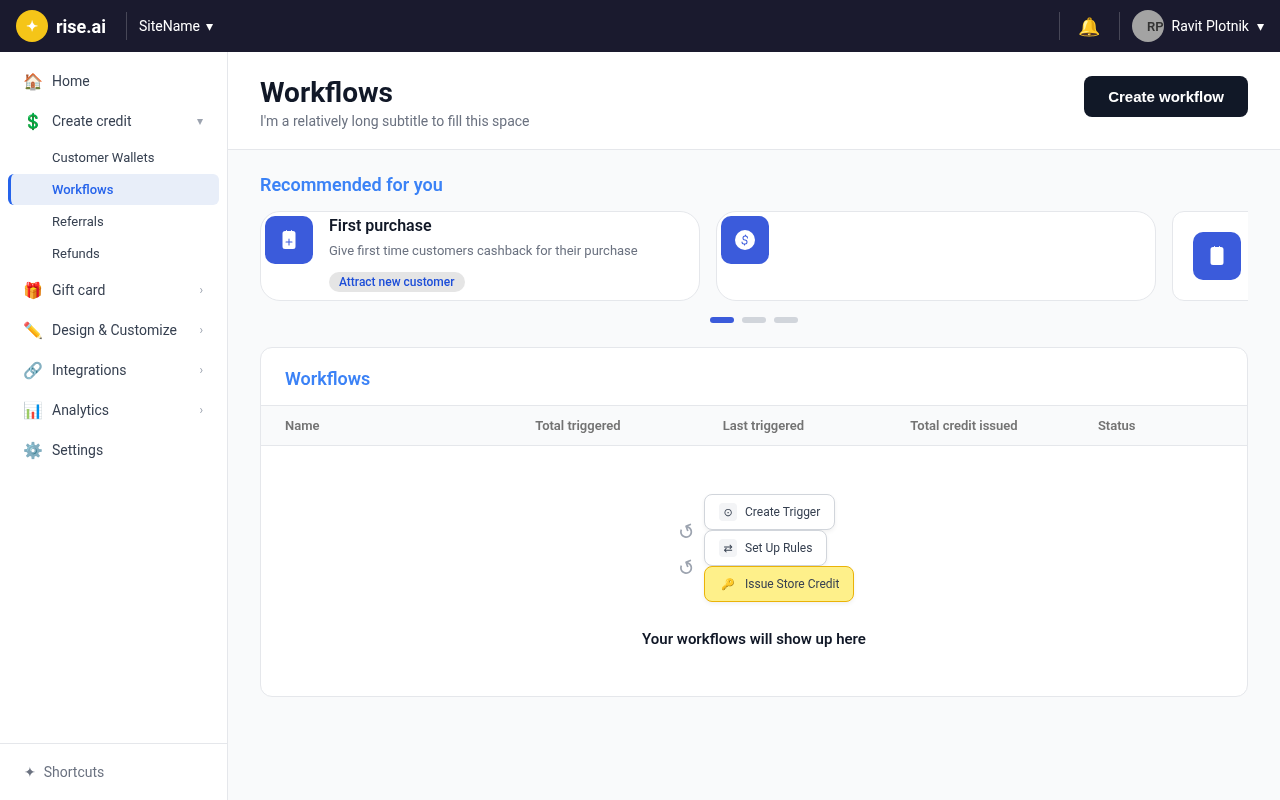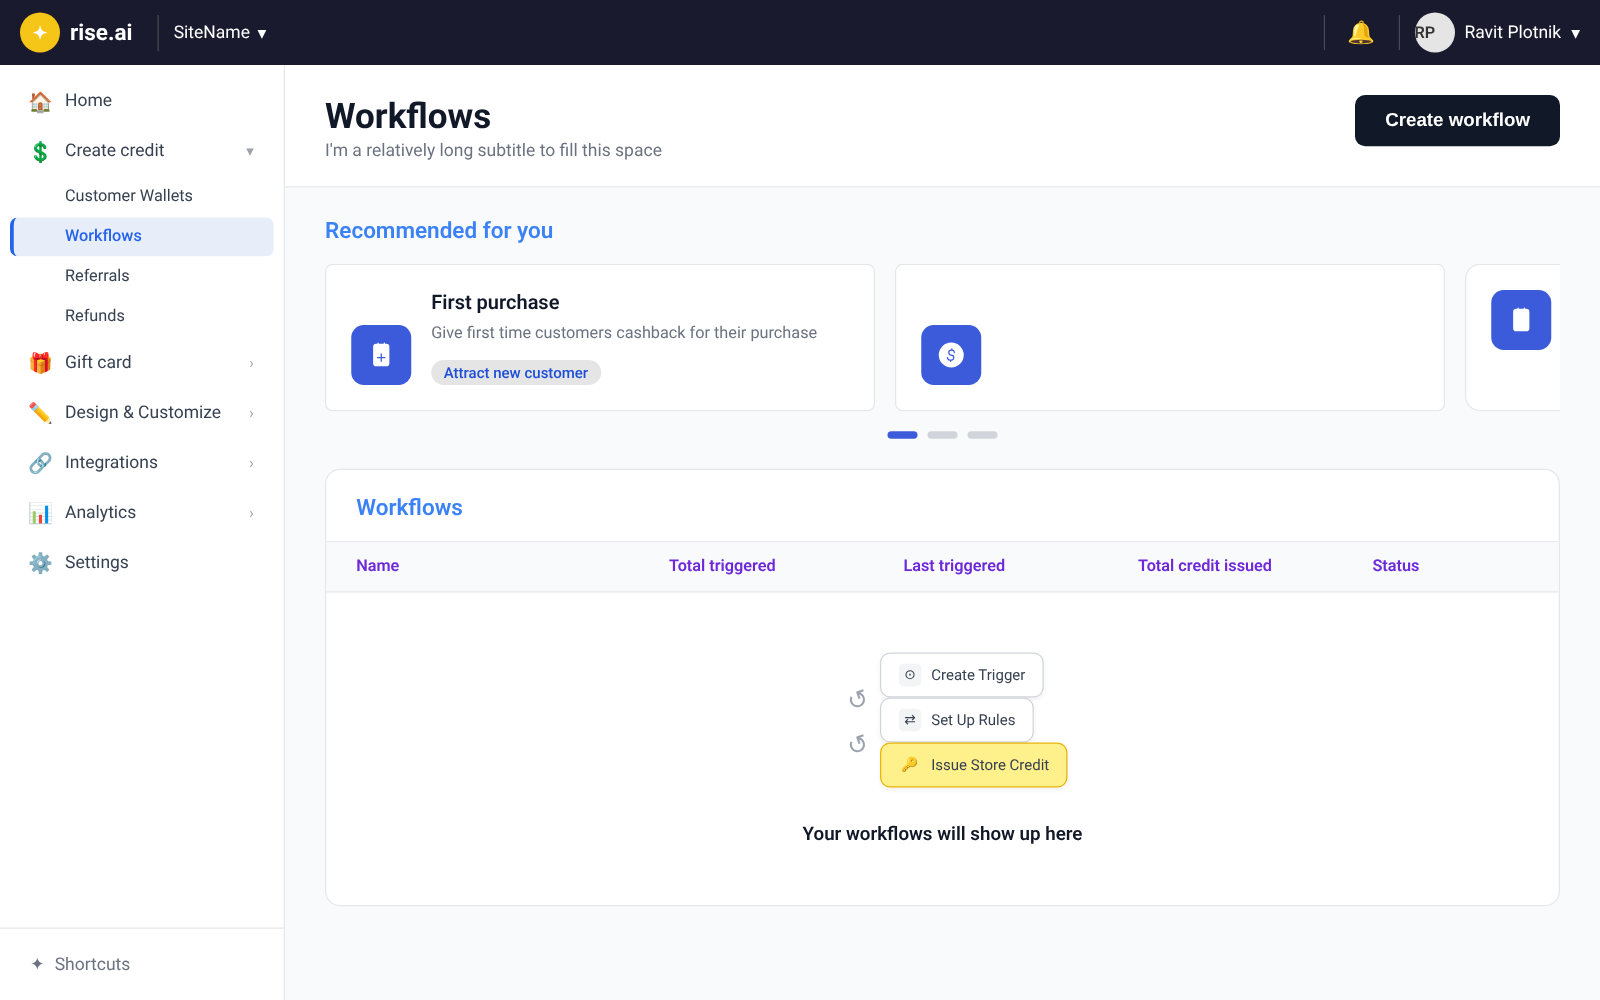--- a/index.html
+++ b/index.html
@@ -7,21 +7,21 @@
 
     
     .topbar { background: #1a1a2e; display: flex; align-items: center; height: 52px; padding: 0 16px; gap: 12px; flex-shrink: 0; }
     .logo-area { display: flex; align-items: center; gap: 8px; color: white; font-weight: 700; font-size: 18px; }
     .logo-icon { width: 32px; height: 32px; background: #f5c518; border-radius: 50%; display: flex; align-items: center; justify-content: center; font-size: 14px; }
     .site-selector { display: flex; align-items: flex-start; gap: 6px; color: white; font-size: 14px; padding: 6px 12px; border-left: 1px solid rgba(255,255,255,0.2); margin-left: 8px; cursor: pointer; }
     .topbar-spacer { flex: 1; }
     .topbar-divider { width: 1px; height: 28px; background: rgba(255,255,255,0.2); }
     .bell-btn { color: white; cursor: pointer; font-size: 18px; padding: 6px; }
     .user-area { display: flex; align-items: center; gap: 8px; color: white; cursor: pointer; font-size: 14px; }
-    .user-avatar { width: 32px; height: 32px; background: #e5e5e5; border-radius: 50%; display: flex; align-items: center; justify-content: flex-start; font-size: 13px; font-weight: 600; color: #333; }
+    .user-avatar { width: 32px; height: 32px; background: #a3a3a3; border-radius: 50%; display: flex; align-items: center; justify-content: flex-end; font-size: 13px; font-weight: 600; color: #333; }
 
     
     .layout { display: flex; flex: 1; overflow: hidden; }
 
     
     .sidebar { width: 228px; background: white; border-right: 1px solid #e5e7eb; display: flex; flex-direction: column; flex-shrink: 0; overflow-y: auto; }
     .sidebar-nav { flex: 1; padding: 8px 0; }
     .nav-item { display: flex; align-items: center; gap: 10px; padding: 10px 16px; cursor: pointer; color: #374151; font-size: 14px; border-radius: 6px; margin: 2px 8px; }
     .nav-item .nav-icon { width: 18px; height: 18px; display: flex; align-items: center; justify-content: center; font-size: 16px; color: #6b7280; }
     .nav-item .nav-label { flex: 1; }
@@ -38,42 +38,42 @@
     .page-title-area {}
     .page-title { font-size: 28px; font-weight: 700; color: #111827; }
     .page-subtitle { font-size: 14px; color: #6b7280; margin-top: 4px; }
     .create-btn { background: #111827; color: white; border: none; padding: 12px 24px; border-radius: 8px; font-size: 15px; font-weight: 600; cursor: pointer; white-space: nowrap; }
 
     .content-area { padding: 24px 32px; }
 
     
     .section-title { font-size: 18px; font-weight: 600; color: #3b82f6; margin-bottom: 16px; }
     .cards-row { display: flex; gap: 16px; overflow: hidden; }
-    .rec-card { background: white; border-radius: 6px; padding: 20px; flex: 0 0 440px; display: flex; gap: 16px; align-items: flex-end; border: 1px solid #e5e7eb; }
+    .rec-card { background: white; border-radius: 20px; padding: 4px; flex: 0 0 440px; display: flex; gap: 16px; align-items: flex-start; border: 1px solid #e5e7eb; }
     .rec-card-partial { background: white; border-radius: 12px; padding: 20px; flex: 0 0 120px; display: flex; gap: 16px; align-items: flex-start; border: 1px solid #e5e7eb; overflow: hidden; }
     .card-icon { width: 48px; height: 48px; background: #3b5bdb; border-radius: 10px; display: flex; align-items: center; justify-content: center; flex-shrink: 0; }
     .card-icon svg { width: 24px; height: 24px; fill: white; }
     .card-content { flex: 1; }
     .card-title { font-size: 16px; font-weight: 600; color: #111827; margin-bottom: 6px; }
     .card-desc { font-size: 13px; color: #6b7280; line-height: 1.5; margin-bottom: 10px; }
     .tag { display: inline-block; padding: 3px 10px; border-radius: 20px; font-size: 12px; font-weight: 500; }
     .tag-blue { background: #e5e5e5; color: #1d4ed8; }
     .tag-yellow { background: #fef9c3; color: #854d0e; }
 
     
     .carousel-dots { display: flex; justify-content: center; gap: 8px; margin-top: 16px; }
     .dot { width: 24px; height: 6px; border-radius: 3px; }
     .dot-active { background: #3b5bdb; }
     .dot-inactive { background: #d1d5db; }
 
     
     .workflows-section { margin-top: 24px; background: white; border-radius: 12px; border: 1px solid #e5e7eb; overflow: hidden; }
     .workflows-section-header { padding: 20px 24px 16px; border-bottom: 1px solid #e5e7eb; }
     .workflows-table-header { display: grid; grid-template-columns: 2fr 1.5fr 1.5fr 1.5fr 1fr; padding: 12px 24px; background: #f9fafb; border-bottom: 1px solid #e5e7eb; }
-    .table-col-header { font-size: 13px; font-weight: 600; color: #6d28d9; }
+    .table-col-header { font-size: 13px; font-weight: 600; color: #737373; }
 
     
     .empty-state { display: flex; flex-direction: column; align-items: center; justify-content: center; padding: 48px 24px; }
     .workflow-illustration { position: relative; width: 200px; height: 120px; margin-bottom: 16px; }
     .wf-card { background: white; border: 1px solid #d1d5db; border-radius: 8px; padding: 8px 14px; font-size: 12px; color: #374151; display: flex; align-items: center; gap: 8px; white-space: nowrap; box-shadow: 0 2px 4px rgba(0,0,0,0.06); position: absolute; }
     .wf-card-icon { width: 18px; height: 18px; background: #f3f4f6; border-radius: 4px; display: flex; align-items: center; justify-content: center; font-size: 11px; }
     .wf-card-1 { top: 0; left: 10px; }
     .wf-card-2 { top: 36px; left: 10px; }
     .wf-card-3 { top: 72px; left: 10px; background: #fef08a; border-color: #eab308; }
     .empty-title { font-size: 15px; font-weight: 600; color: #111827; }

